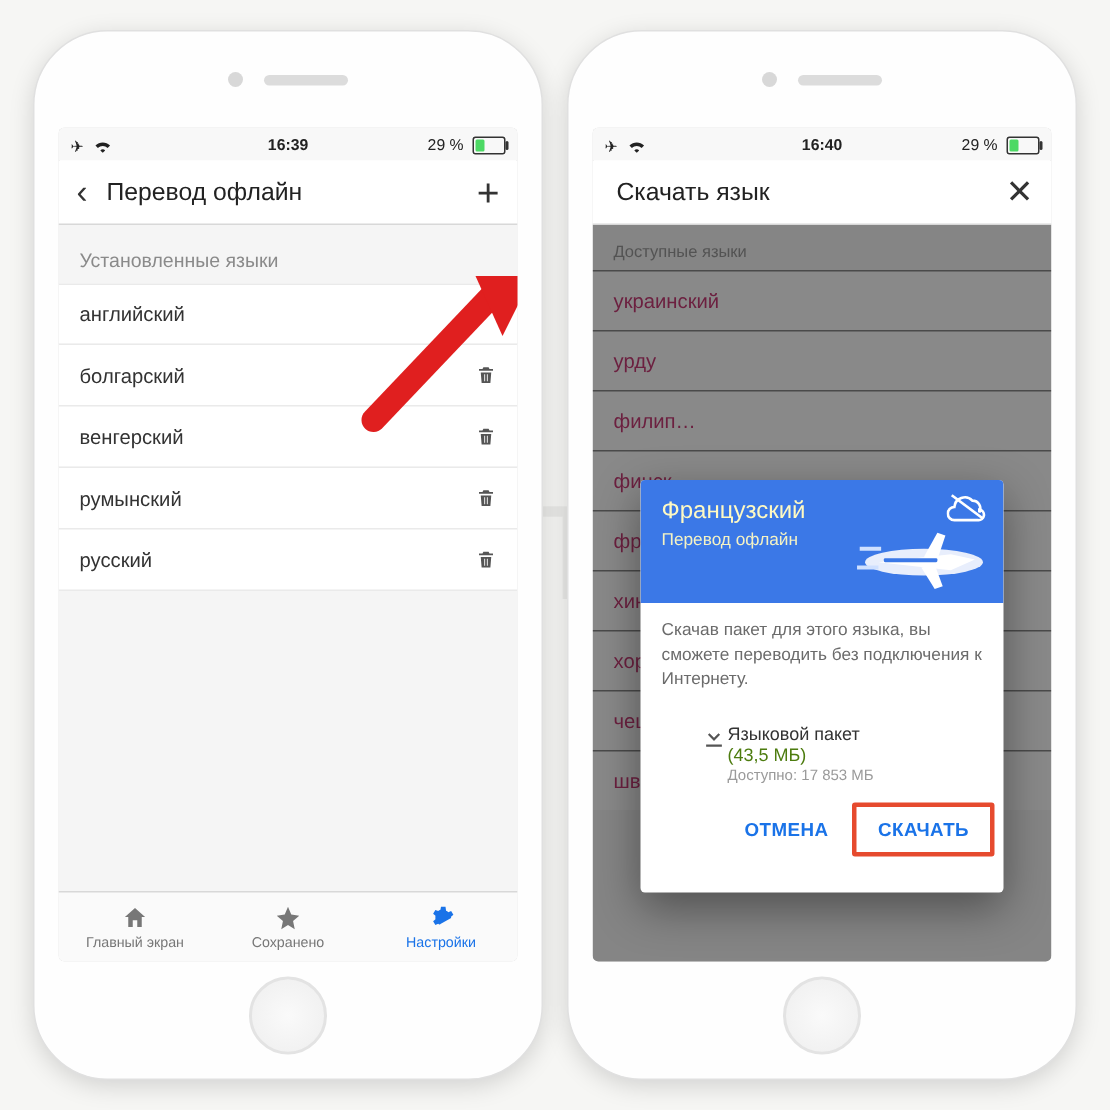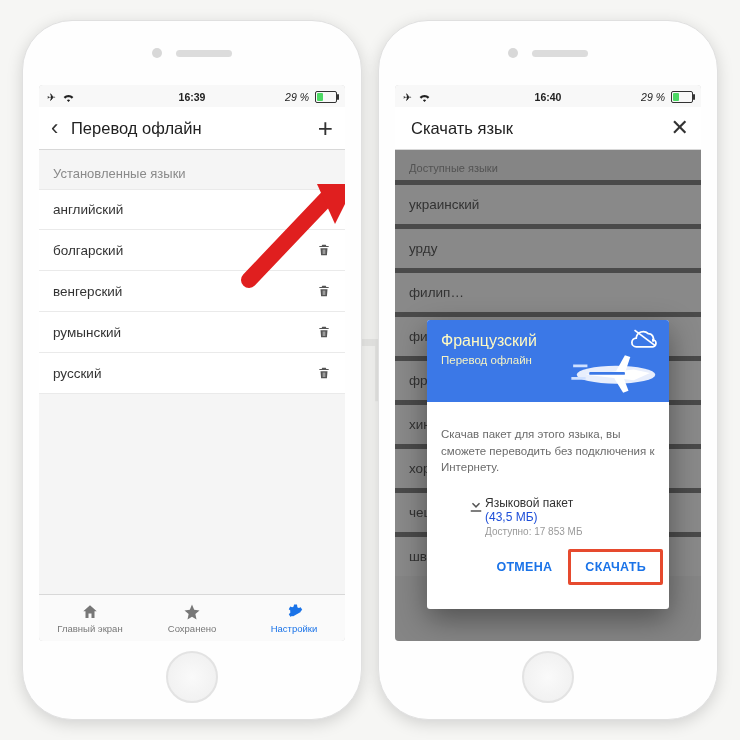--- a/index.html
+++ b/index.html
@@ -78,21 +78,21 @@
     height: 20px;
     display:flex; align-items:center;
     font-size: 10.5px;
     padding: 2px 8px 0;
     background:#f8f8f8;
     color:#222;
   }
   .sb-left, .sb-right { display:flex; align-items:center; gap:6px; }
   .sb-left { flex:1; }
   .sb-center { flex:0 0 auto; font-weight:600;}
-  .sb-right { flex:1; justify-content:flex-end;font-style:italic; }
+  .sb-right { flex:1; justify-content:flex-end; }
   .battery {
     width: 20px; height: 10px;
     border:1px solid #333; border-radius:2px;
     position:relative; display:inline-block;
   }
   .battery::after{
     content:""; position:absolute; right:-3px; top:2px;
     width:2px; height:6px; background:#333; border-radius:1px;
   }
   .battery .fill{
@@ -153,54 +153,54 @@
   .dim-overlay{
     position:absolute; inset:0;
     background: rgba(40,40,40,0.55);
     z-index:2;
   }
   .section-header2{
     font-size:11px; color:#888;
     padding:12px 14px 6px;
   }
   .row2{
-    border-top:5px solid #737373;
+    border-top:1px solid #737373;
     padding:12px 14px; font-size:13.5px;
-    background:#fff; color:#404040;
+    background:#fff; color:#be185d;
   }
   
   .modal {
     position:absolute; z-index:3;
     left:50%; top:170px; transform:translateX(-50%);
     width: 242px;
     background:#fff; border-radius:3px;
     box-shadow:0 10px 30px rgba(0,0,0,0.4);
     overflow:hidden;
   }
   .modal-head{
     background:#3b78e7; color:#fef9c3;
     padding: 12px 14px 14px;
     position:relative; height:56px;
   }
   .modal-head .mh-title{ font-size:16px; font-weight:500;}
   .modal-head .mh-sub{ font-size:11.5px; margin-top:4px; opacity:0.95;}
   .plane { position:absolute; right:8px; bottom:4px; }
   .cloudoff { position:absolute; right:10px; top:8px; }
   .modal-body{
-    padding: 24px 14px 10px;
+    padding: 10px 14px 10px;
     font-size:11.5px; color:#6b6b6b; line-height:1.45;
   }
   .pkg{
     display:flex; align-items:flex-start;
     padding:10px 14px 4px;
     margin-left:26px;
   }
   .pkg svg{ flex:0 0 auto;}
   .pkg .pkg-title{ font-size:12px; color:#333;}
-  .pkg .pkg-size{ font-size:12px; color:#1d4ed8;}
+  .pkg .pkg-size{ font-size:12px; color:#4d7c0f;}
   .pkg .pkg-avail{ font-size:10px; color:#9a9a9a; margin-top:2px;}
   .modal-actions{
     display:flex; justify-content:flex-end;
     padding: 8px 6px 24px; gap:2px;
   }
   .mbtn{
     font-size:12.5px; font-weight:600;
     color:#1a73e8; padding:8px 14px;
     background:transparent; border:none;
     letter-spacing:.3px;

